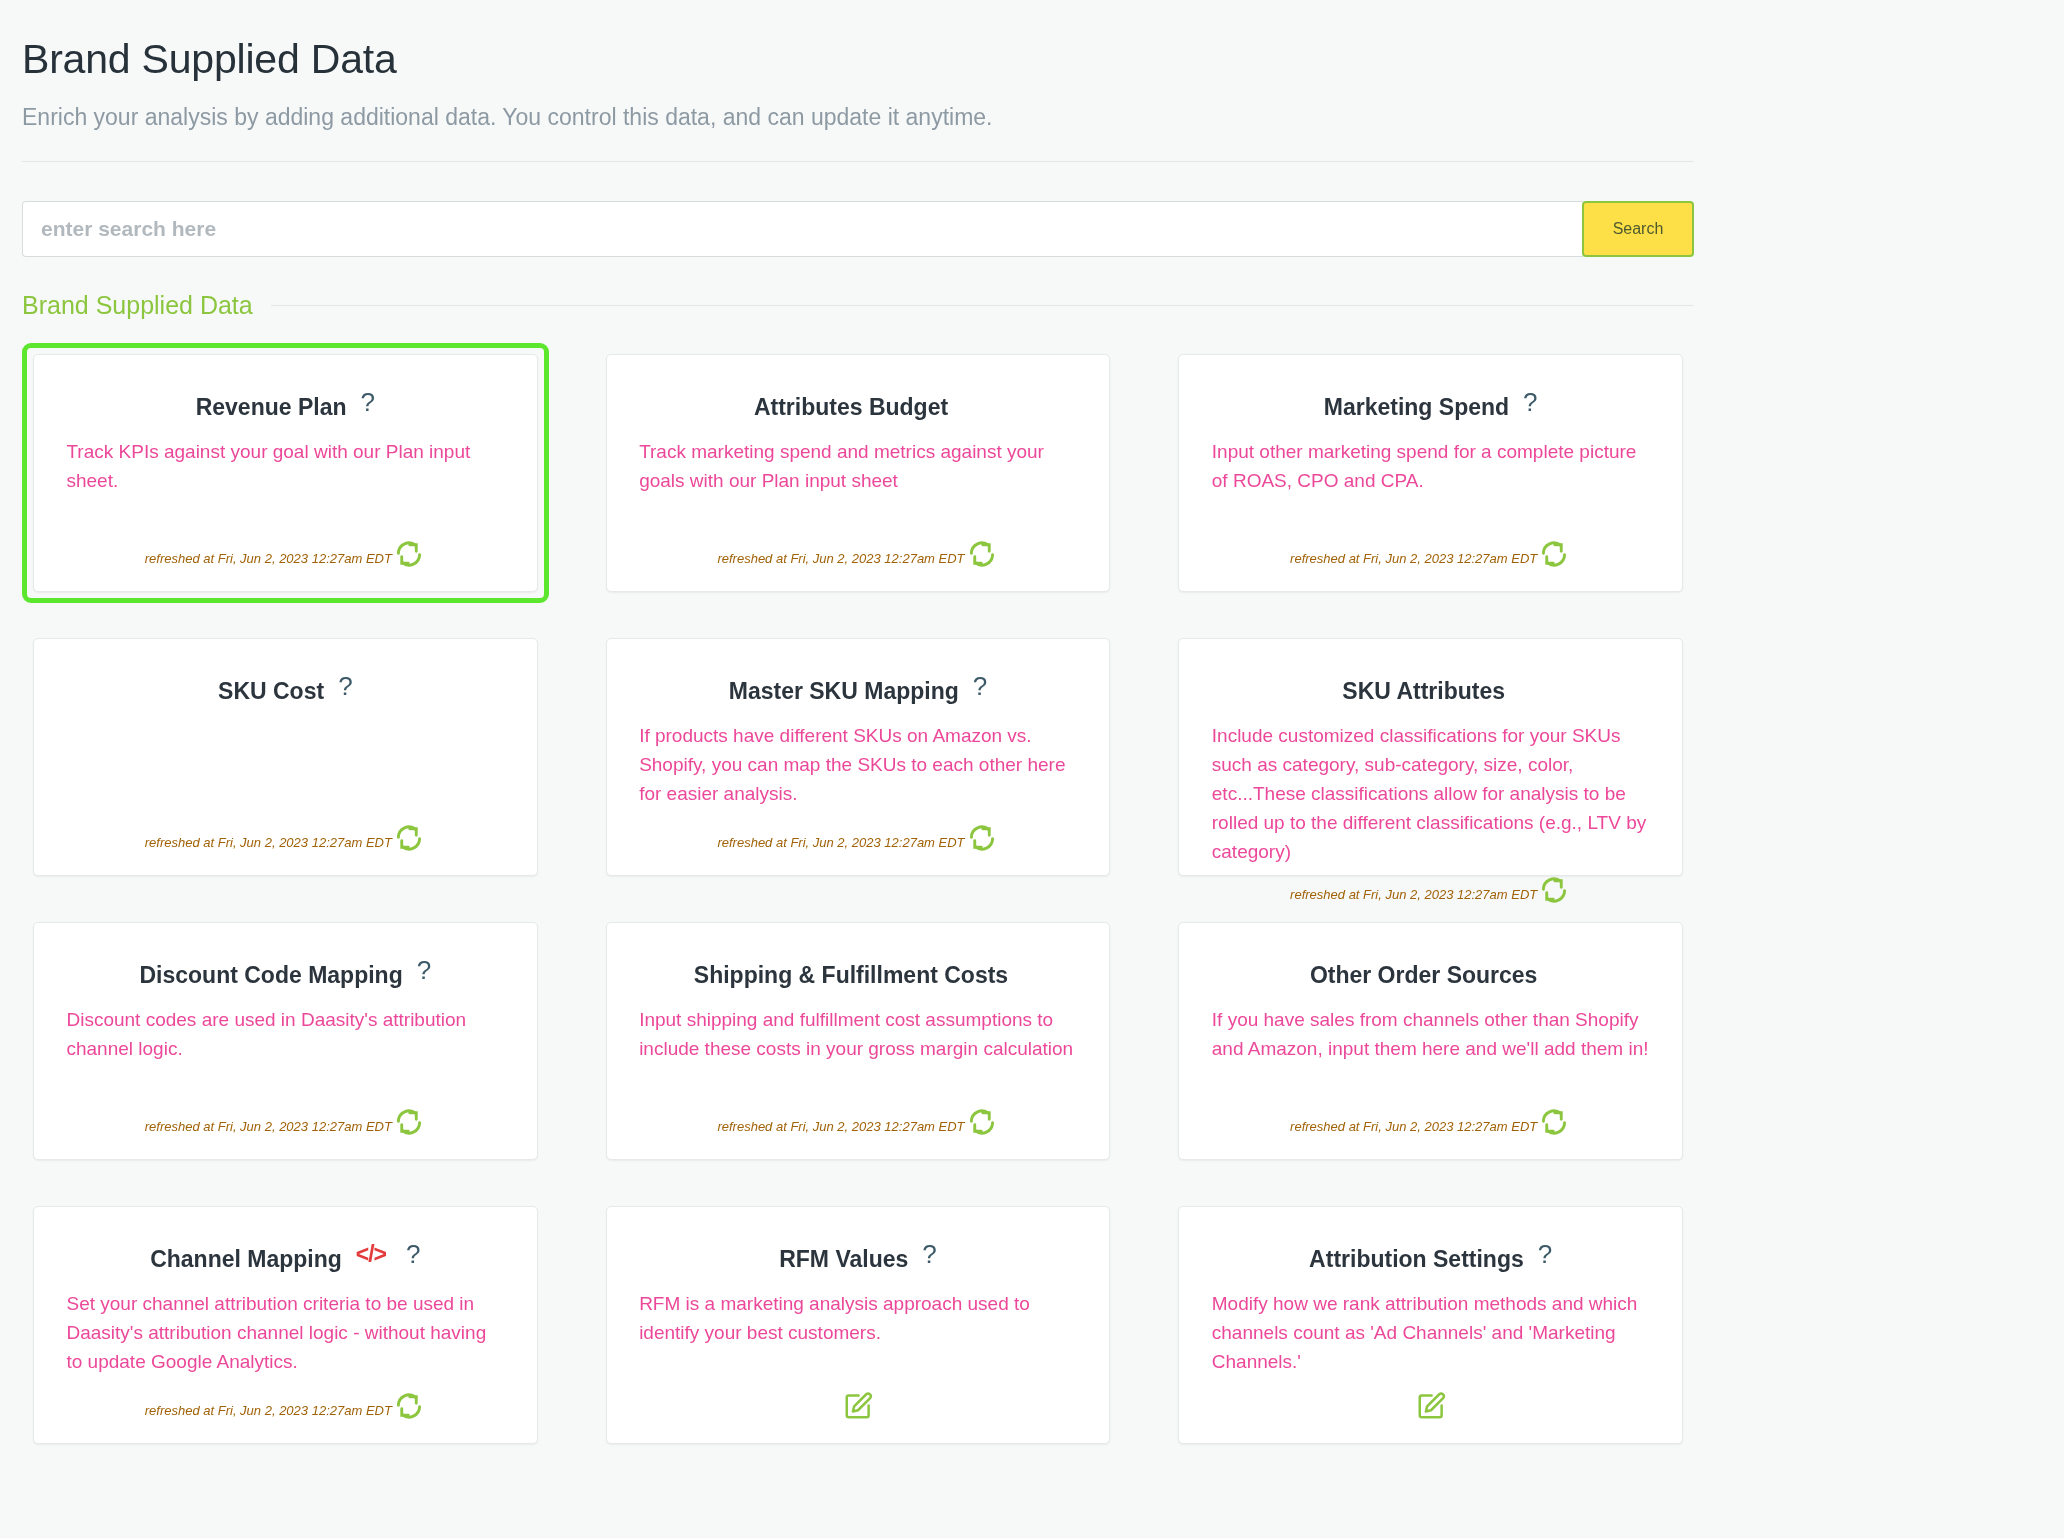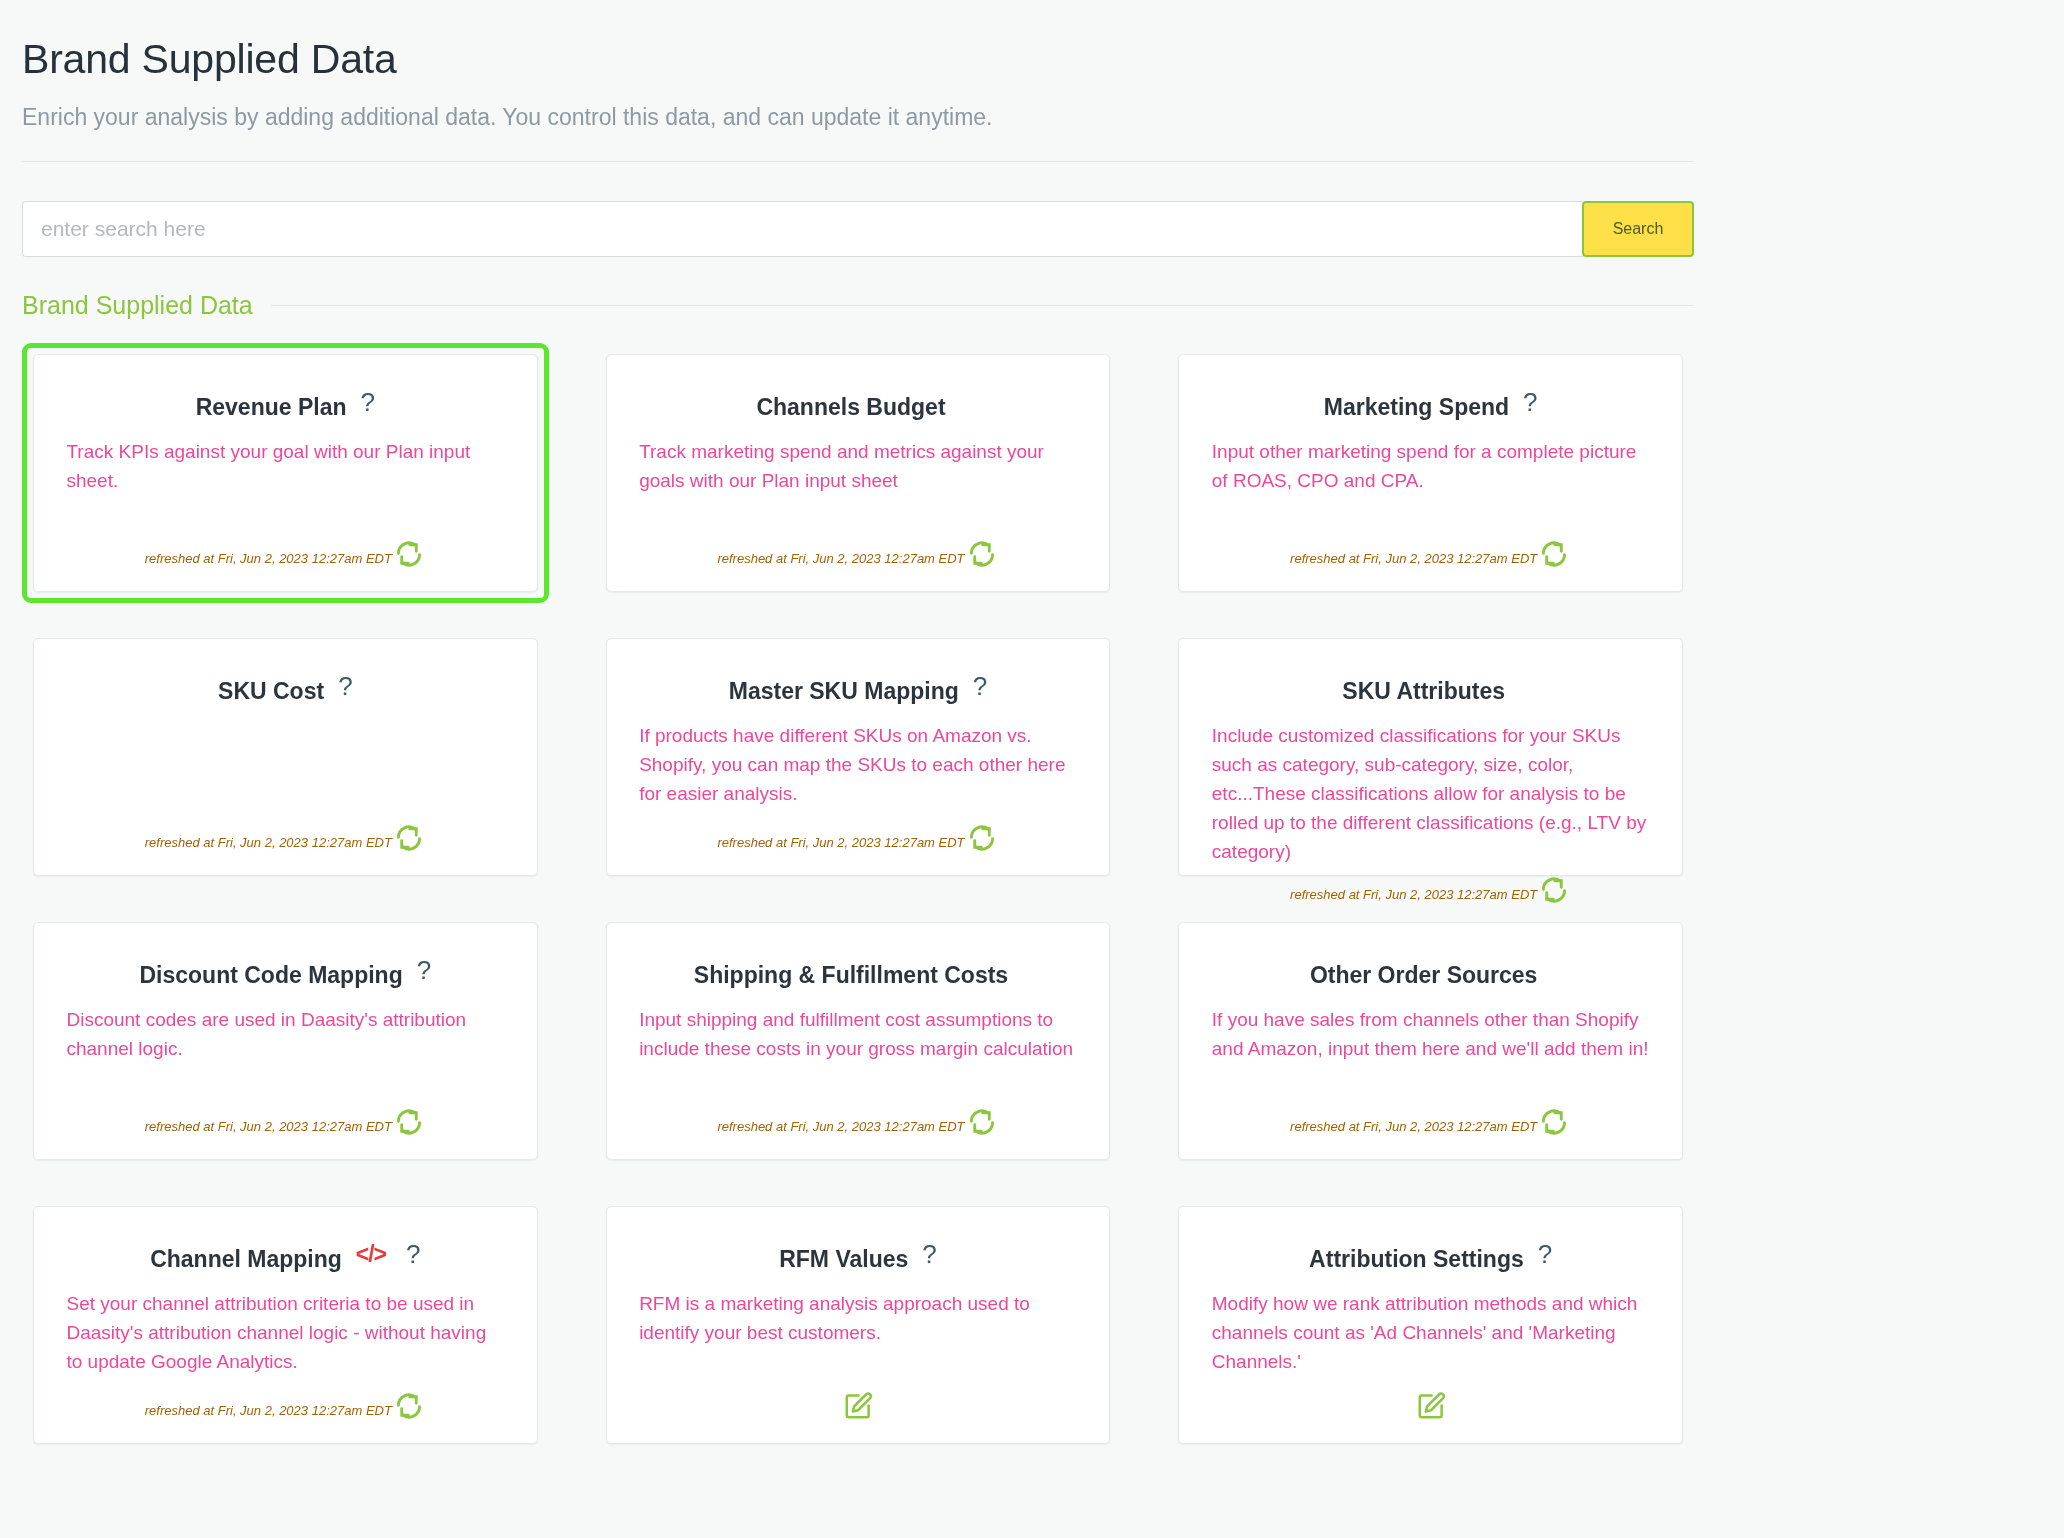--- a/index.html
+++ b/index.html
@@ -59,20 +59,21 @@
     height: 56px;
     border: 1px solid #d7dcdf;
     border-right: none;
     border-radius: 4px 0 0 4px;
     background: #ffffff;
     padding: 0 18px;
     font-size: 21px;
     font-family: "Liberation Sans", sans-serif;
     color: #3b4650;
     outline: none;
+    font-weight: bold;
   }
   .search-input::placeholder { color: #b2b9be; }
 
   .search-button {
     flex: 0 0 auto;
     min-width: 112px;
     height: 56px;
     border: 2px solid #8cc63f;
     border-radius: 4px;
     background: #fde047;
@@ -246,21 +247,21 @@
                 <path d="M3.5 11.5a8.5 8.5 0 0 1 13.9-6.4"></path>
                 <polyline points="17.8 9.8 17.8 4.6 12.6 4.6" stroke-linejoin="miter"></polyline>
               </svg>
             </div>
           </div>
         </div>
       </div>
       <div class="card-slot">
         <div class="card">
           <div class="card-head">
-            <div class="card-title">Channels Budget</div>
+            <div class="card-title">Attributes Budget</div>
             <div class="card-head-icons"></div>
           </div>
           <div class="card-desc">Track marketing spend and metrics against your goals with our Plan input sheet</div>
           <div class="card-foot">
             <div class="card-refreshed">refreshed at Fri, Jun 2, 2023 12:27am EDT</div>
             <div class="card-action">
               <svg width="30" height="30" viewBox="0 0 24 24" fill="none" stroke="#8cc63f" stroke-width="2.3" stroke-linecap="round" stroke-linejoin="round">
                 <path d="M20.5 12.5a8.5 8.5 0 0 1-13.9 6.4"></path>
                 <polyline points="6.2 14.2 6.2 19.4 11.4 19.4" stroke-linejoin="miter"></polyline>
                 <path d="M3.5 11.5a8.5 8.5 0 0 1 13.9-6.4"></path>

